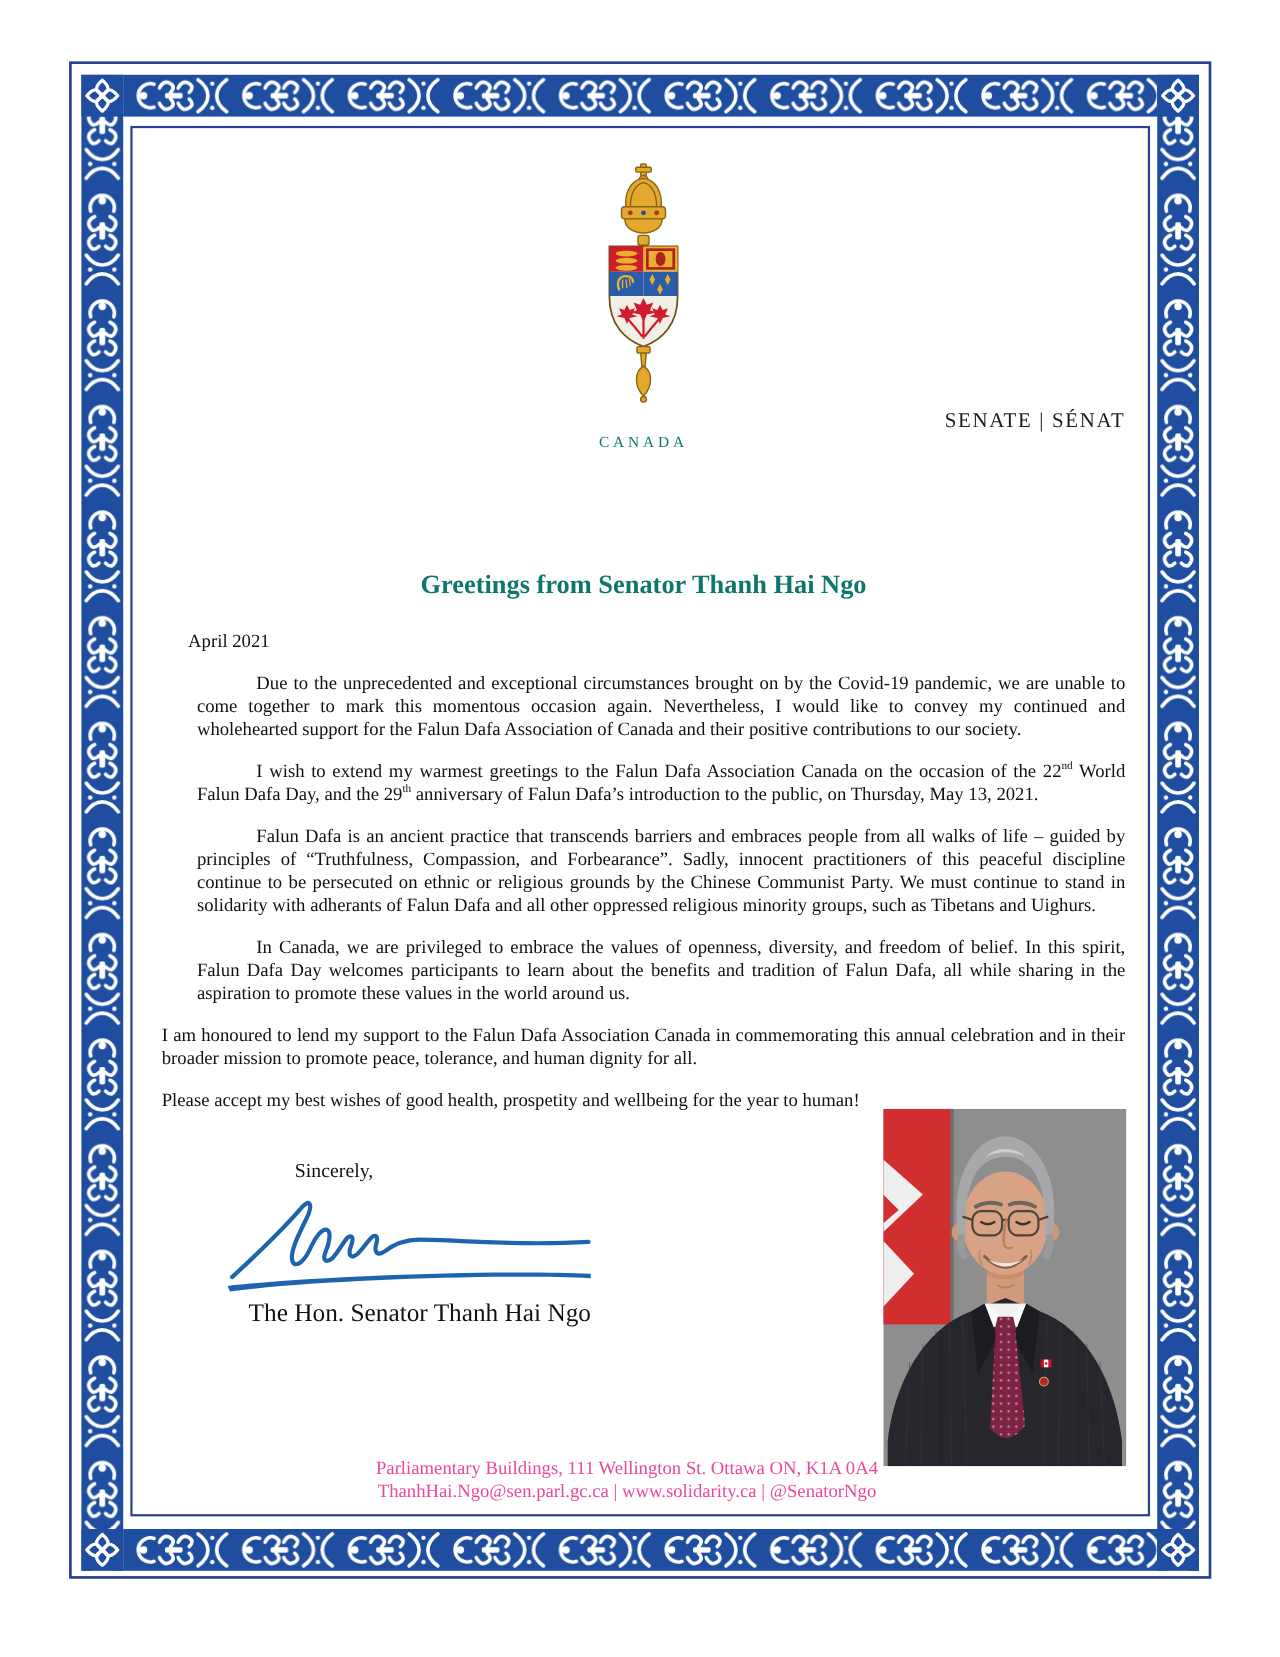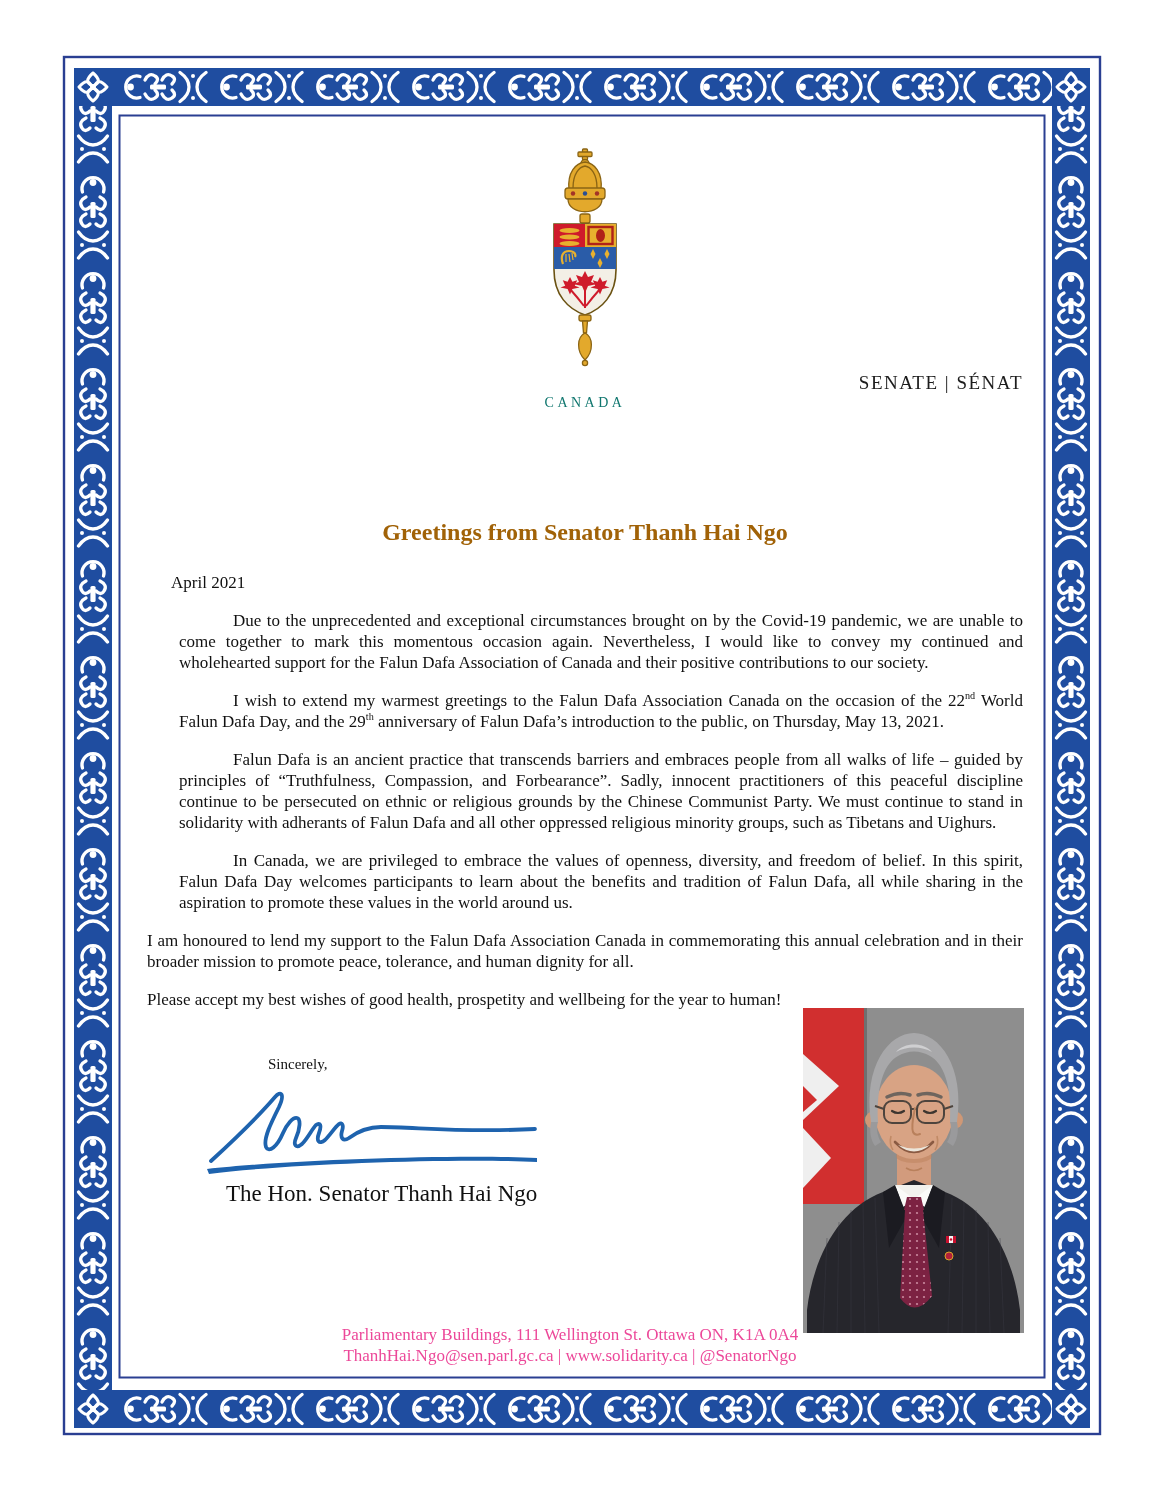--- a/index.html
+++ b/index.html
@@ -5,26 +5,26 @@
   html,body{margin:0;padding:0;background:#ffffff;}
   .page{position:relative;width:1164px;height:1506px;background:#ffffff;overflow:hidden;
         font-family:"Liberation Serif", serif;color:#111;}
   .border-svg{position:absolute;left:0;top:0;}
   .content{position:absolute;left:119px;top:115px;width:926px;box-sizing:border-box;
            padding:0 22px 0 28px;}
   .emblem-wrap{text-align:center;margin-top:33px;}
   .arms{display:block;margin:0 auto;}
   .wordmark{font-size:19px;line-height:22px;letter-spacing:1.5px;margin-top:4px;color:#1c1c1c;text-align:right;}
   .country{font-size:14px;line-height:18px;letter-spacing:3.5px;color:#0f766e;}
-  .title{font-size:24px;line-height:28px;font-weight:bold;text-align:center;margin:106px 0 0;color:#a16207;}
+  .title{font-size:24px;line-height:28px;font-weight:bold;text-align:center;margin:106px 0 0;color:#0f766e;}
   .date{margin:26px 0 0 24px;font-size:17px;line-height:21px;}
   .body-p{margin:17px 0 0;font-size:17px;line-height:21px;text-align:justify;}
   .body-p.indent{text-indent:54px;margin-left:32px;}
   sup{font-size:0.6em;vertical-align:super;line-height:0;}
-  .closing{margin:44px 0 0 121px;font-size:15px;line-height:21px;}
+  .closing{margin:44px 0 0 121px;font-size:18px;line-height:21px;}
   .signature-svg{display:block;margin:2px 0 0 58px;}
   .signatory{margin:6px 0 0 79px;font-size:23px;line-height:21px;}
   .portrait{position:absolute;left:803px;top:1008px;}
   .footer{position:absolute;left:160px;top:1324px;width:820px;text-align:center;
           font-family:Liberation Serif, serif;font-size:17px;line-height:21px;color:#ec4899;}
 </style>
 </head>
 <body>
 
 <div class="page">

